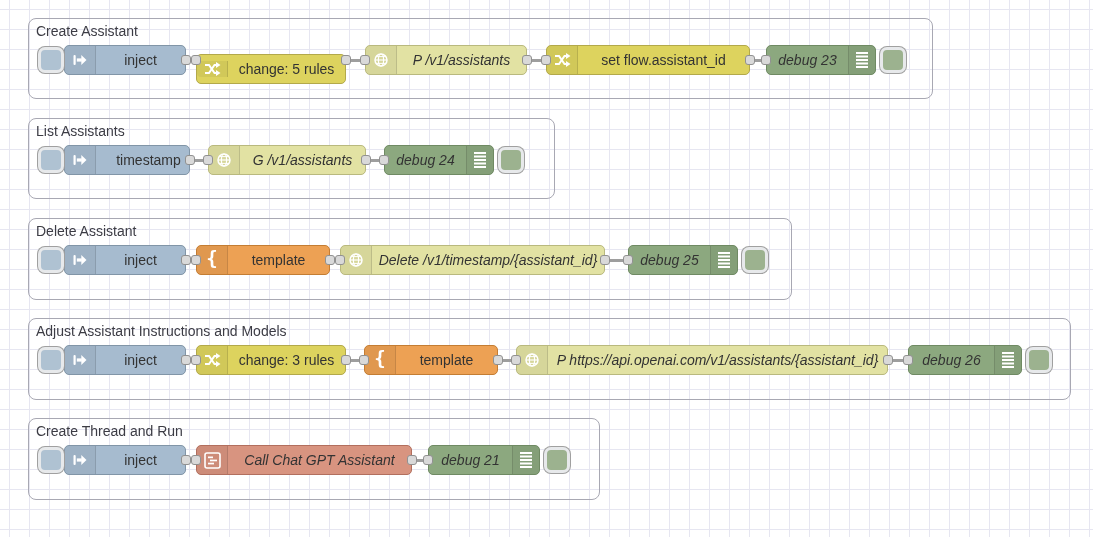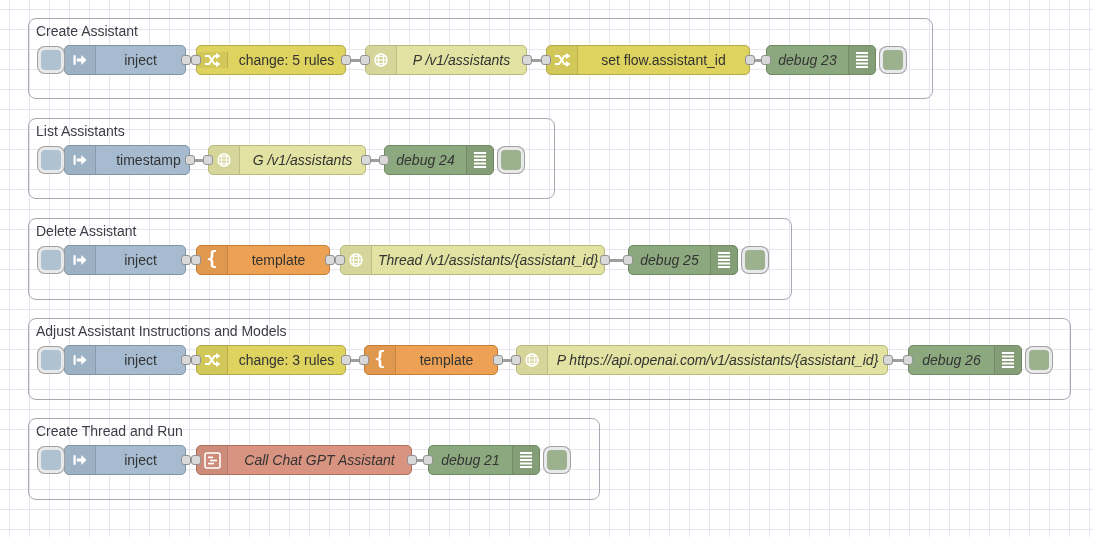--- a/index.html
+++ b/index.html
@@ -97,21 +97,21 @@
         <svg width="16" height="16" viewBox="0 0 16 16">
           <rect x="1.5" y="3" width="2.2" height="10" rx="1" fill="#fff"></rect>
           <rect x="4.8" y="6.4" width="5" height="3.2" fill="#fff"></rect>
           <polygon points="9.3,3 14.5,8 9.3,13" fill="#fff"></polygon>
         </svg>
       </div>
       <div class="node-label">inject</div>
     </div>
     <div class="port" style="left: 181px; top: 55px;"></div>
     <div class="node-button" style="left: 38px; top: 47px; background: rgb(175, 194, 210);"></div>
-    <div class="node" style="left: 196px; top: 45px; width: 150px; background: rgb(221, 211, 94); border: 1px solid rgb(179, 169, 74); align-items: center;">
+    <div class="node" style="left: 196px; top: 54px; width: 150px; background: rgb(221, 211, 94); border: 1px solid rgb(179, 169, 74); align-items: center;">
       <div class="icon-region icon-left">
         <svg width="17" height="16" viewBox="0 0 17 16">
           <path d="M1 12 L5 12 L10.5 4 L13 4" stroke="#fff" stroke-width="2" fill="none"></path>
           <polygon points="12,1 16.5,4 12,7" fill="#fff"></polygon>
           <path d="M1 4 L5 4 L10.5 12 L13 12" stroke="#fff" stroke-width="2" fill="none"></path>
           <polygon points="12,9 16.5,12 12,15" fill="#fff"></polygon>
         </svg>
       </div>
       <div class="node-label">change: 5 rules</div>
     </div>
@@ -232,21 +232,21 @@
     <div class="node" style="left: 340px; top: 245px; width: 265px; background: rgb(226, 226, 163); border: 1px solid rgb(185, 185, 126);">
       <div class="icon-region icon-left">
         <svg width="16" height="16" viewBox="0 0 16 16">
           <circle cx="8" cy="8" r="6" stroke="#fff" stroke-width="1.5" fill="none"></circle>
           <ellipse cx="8" cy="8" rx="2.6" ry="6" stroke="#fff" stroke-width="1.2" fill="none"></ellipse>
           <line x1="2" y1="8" x2="14" y2="8" stroke="#fff" stroke-width="1.2"></line>
           <line x1="3" y1="4.6" x2="13" y2="4.6" stroke="#fff" stroke-width="1"></line>
           <line x1="3" y1="11.4" x2="13" y2="11.4" stroke="#fff" stroke-width="1"></line>
         </svg>
       </div>
-      <div class="node-label italic">Thread /v1/assistants/{assistant_id}</div>
+      <div class="node-label italic">Delete /v1/timestamp/{assistant_id}</div>
     </div>
     <div class="port" style="left: 335px; top: 255px;"></div>
     <div class="port" style="left: 600px; top: 255px;"></div>
     <div class="node" style="left: 628px; top: 245px; width: 110px; background: rgb(140, 168, 127); border: 1px solid rgb(111, 138, 99);">
       <div class="node-label italic">debug 25</div>
       <div class="icon-region icon-right">
         <svg width="14" height="18" viewBox="0 0 14 18">
           <rect x="1" y="1" width="12" height="2" fill="#fff"></rect>
           <rect x="1" y="4.5" width="12" height="2" fill="#fff"></rect>
           <rect x="1" y="8" width="12" height="2" fill="#fff"></rect>

